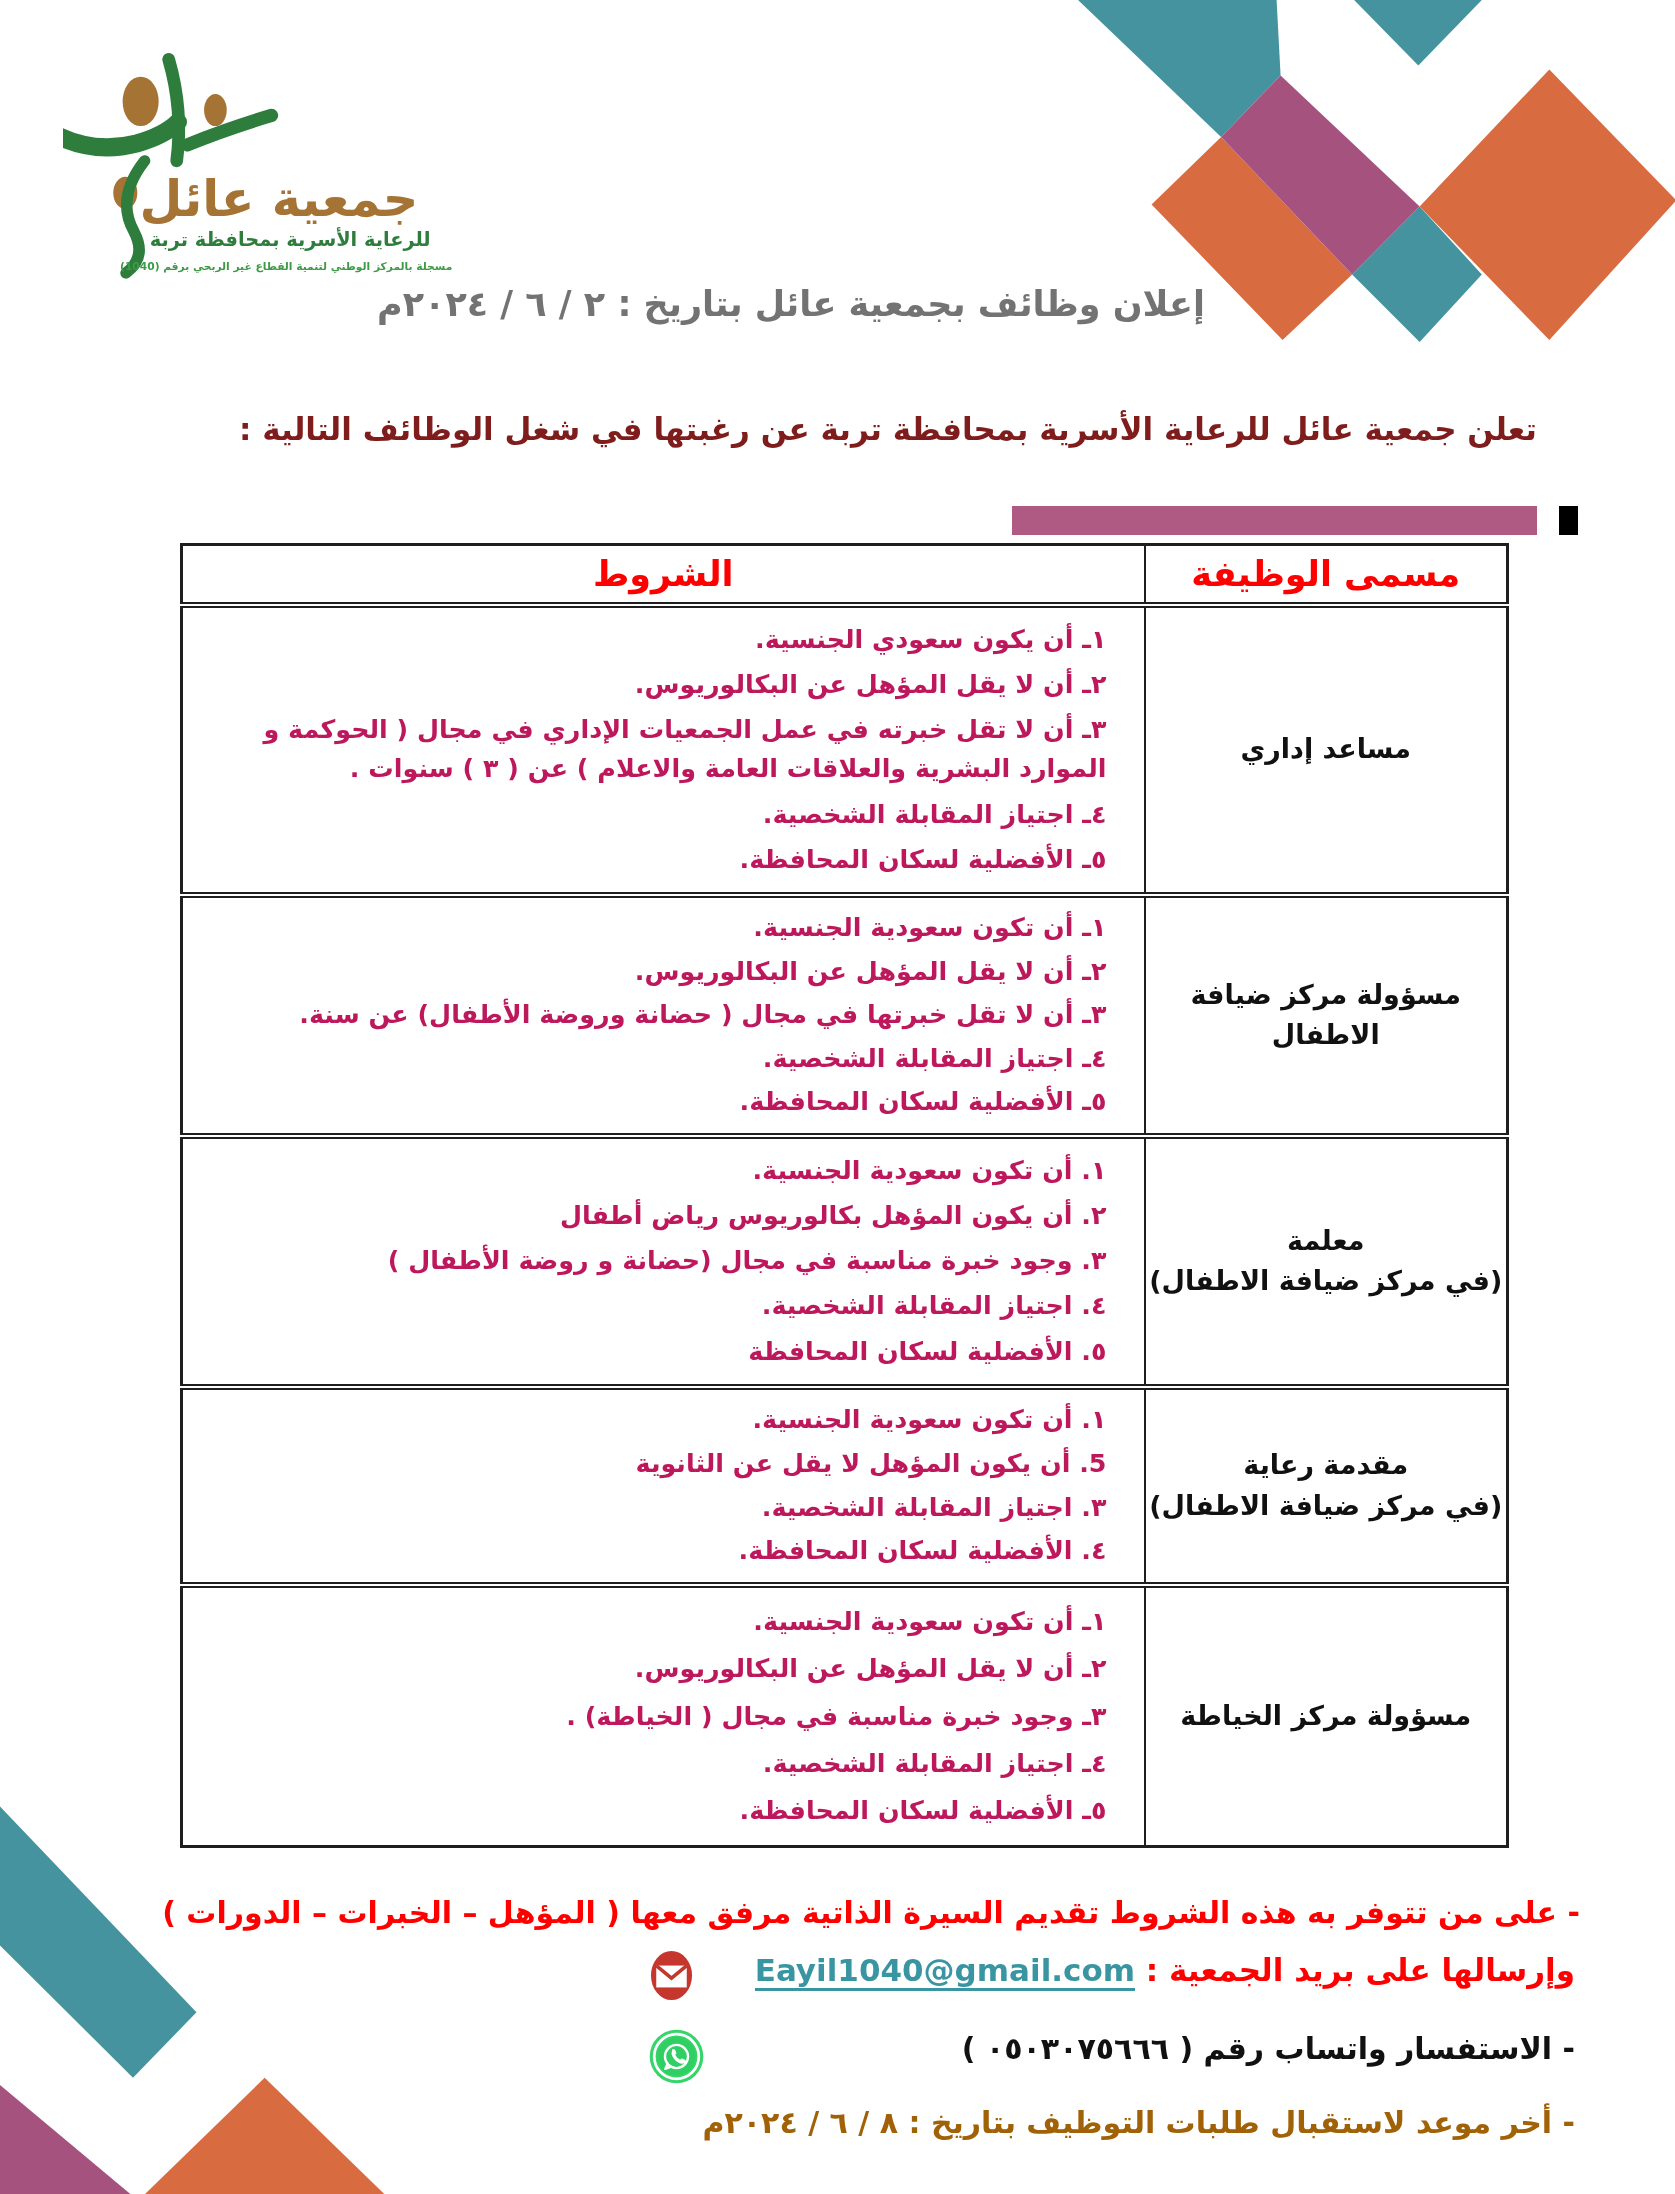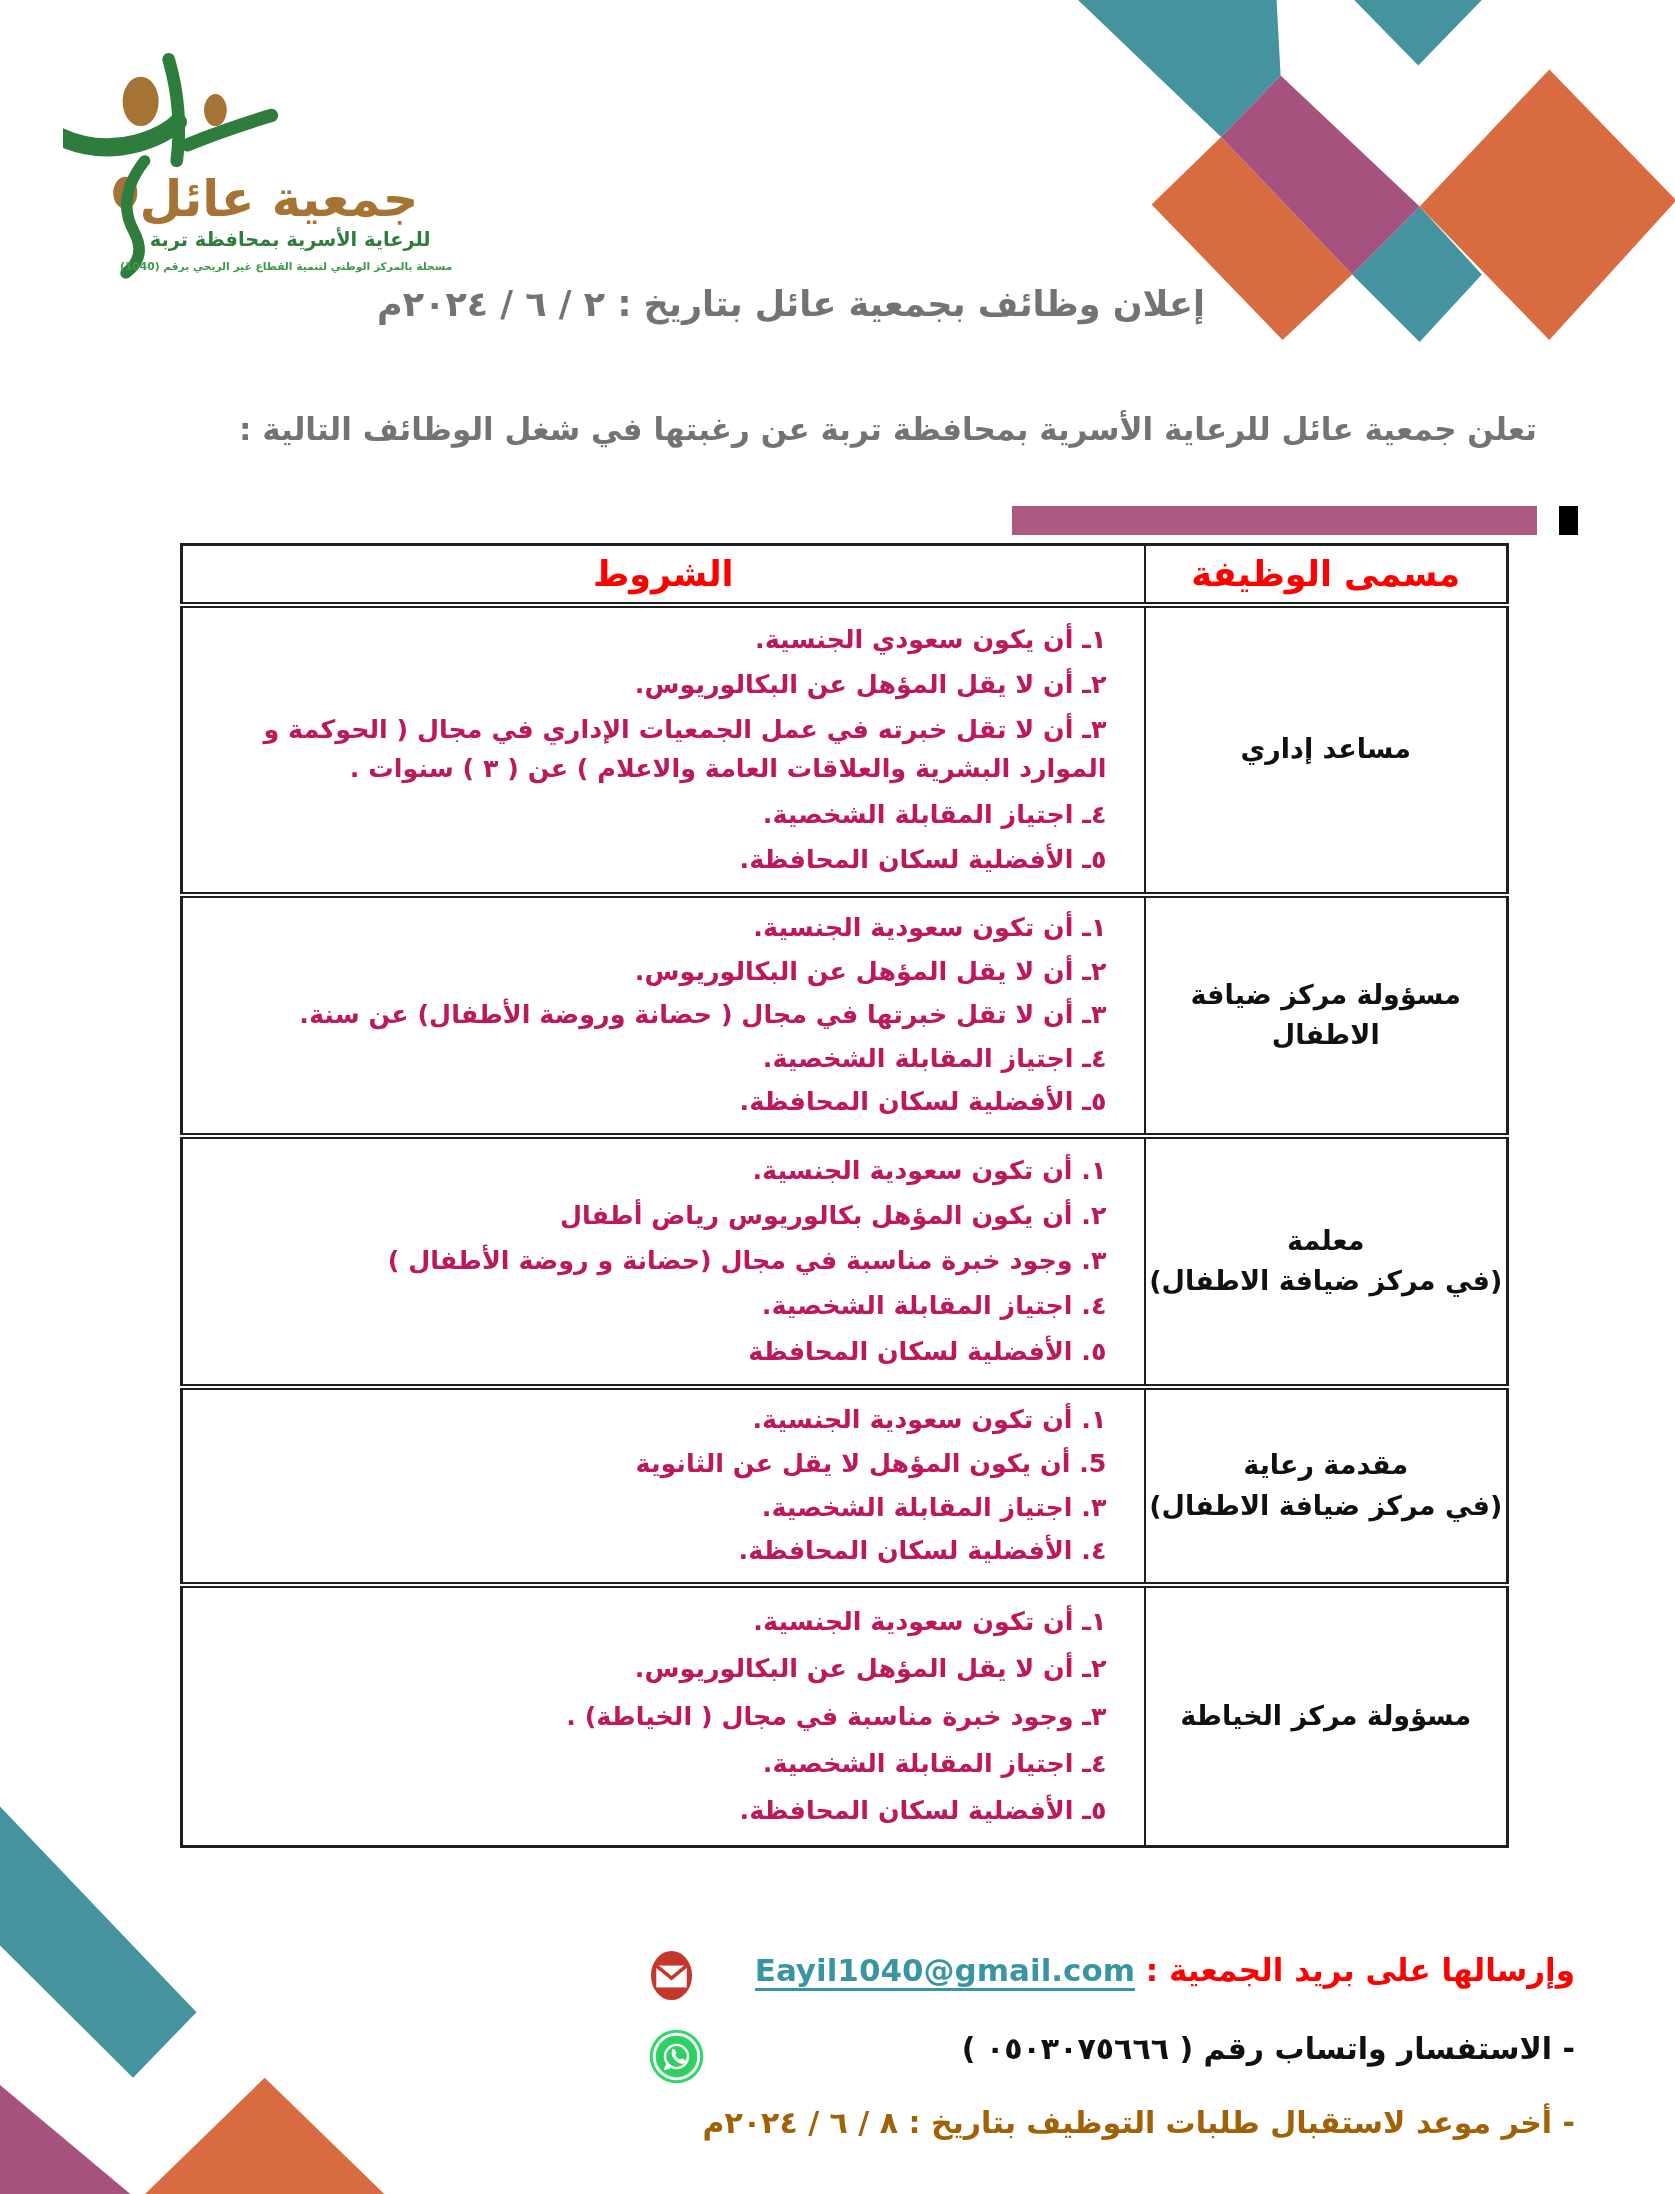--- a/index.html
+++ b/index.html
@@ -18,21 +18,21 @@
   
   .logo{top:30px;left:63px;width:441px;height:257px;direction:ltr;}
 
   
   .announce-title{
     top:283px;left:470px;width:735px;text-align:center;white-space:nowrap;
     font-size:35px;font-weight:bold;color:#737373;line-height:1.25;
   }
   .intro-text{
     top:409px;right:138px;width:1102px;text-align:right;white-space:nowrap;
-    font-size:31px;font-weight:bold;color:#737373;line-height:1.3;
+    font-size:31px;font-weight:bold;color:#7f1d1d;line-height:1.3;
   }
   .divider-bar{top:506px;left:1012px;width:525px;height:29px;background:#ae5a83;}
   .divider-bullet{top:506px;left:1559px;width:19.4px;height:29px;background:#000000;}
 
   
   .jobs-table-wrap{top:543px;left:182px;width:1327px;height:1301px;}
   table.jobs{
     width:100%;height:100%;border-collapse:collapse;table-layout:fixed;
     border:3.3px solid #1e1e1e;
   }
@@ -200,20 +200,21 @@
               <div class="cond">٣ـ   وجود خبرة مناسبة في مجال ( الخياطة) .</div>
               <div class="cond">٤ـ  اجتياز المقابلة الشخصية.</div>
               <div class="cond">٥ـ  الأفضلية لسكان المحافظة.</div>
             </div>
           </td>
         </tr>
       </tbody>
     </table>
   </div>
 
+  <div class="abs cv-line">- على من تتوفر به هذه الشروط تقديم السيرة الذاتية مرفق معها  ( المؤهل – الخبرات – الدورات )</div>
 
   <div class="abs send-line">
     <span>وإرسالها على بريد الجمعية : </span><span class="email-link">Eayil1040@gmail.com</span>
   </div>
 
   <svg class="abs gmail-icon" viewBox="0 0 40 38">
     <ellipse cx="20" cy="19" rx="15.5" ry="18.5" fill="#c5362c"></ellipse>
     <rect x="8.5" y="11.5" width="23" height="16.5" fill="#ffffff"></rect>
     <path d="M8.5 11.5 L20 21 L31.5 11.5" fill="none" stroke="#c5362c" stroke-width="2.6"></path>
   </svg>

